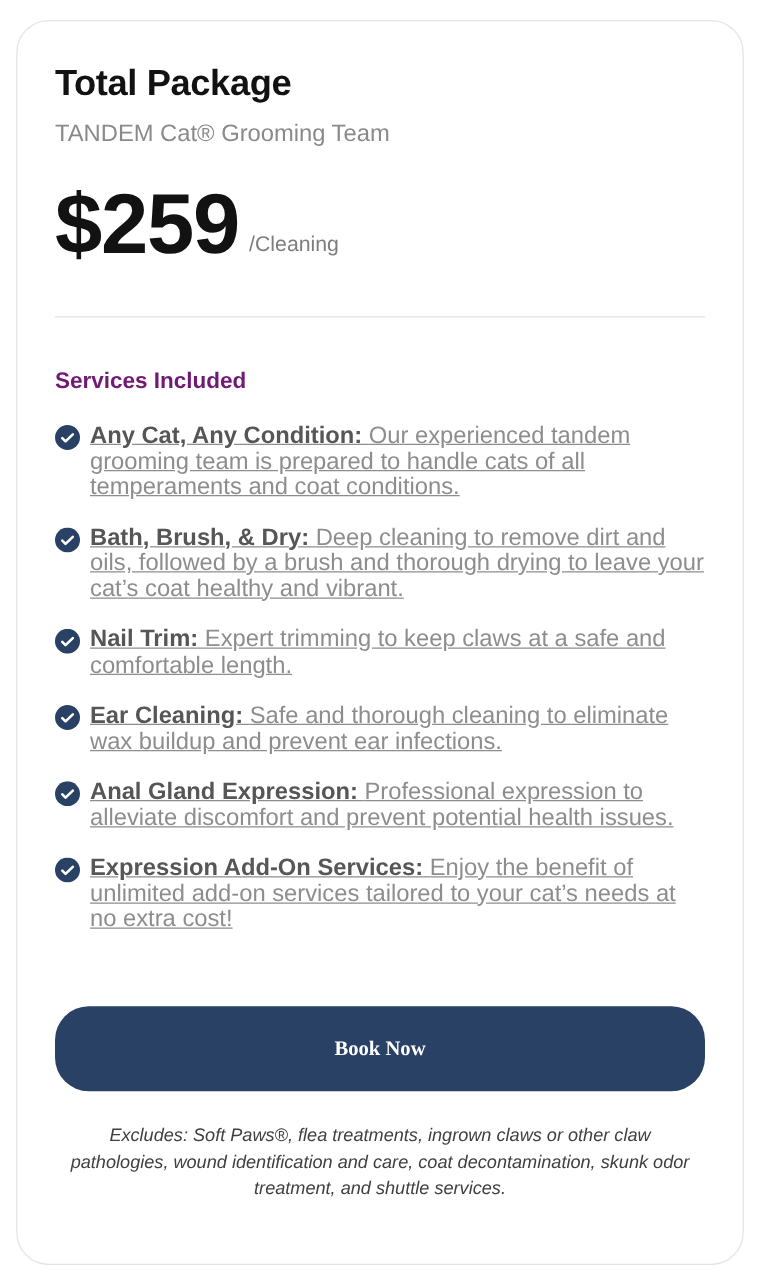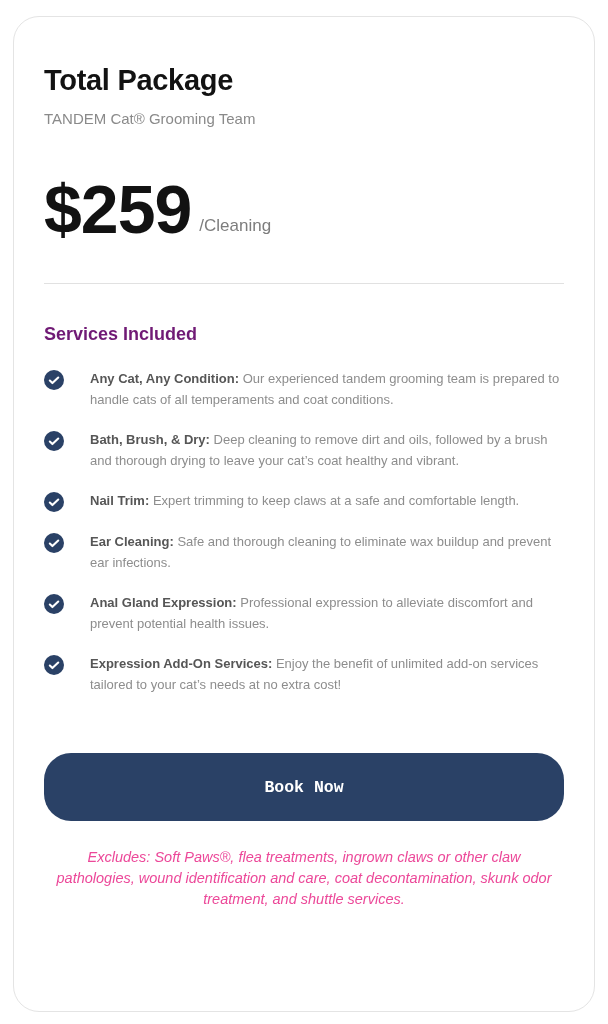--- a/index.html
+++ b/index.html
@@ -15,29 +15,29 @@
     background: #ffffff;
     border: 1px solid #e4e4e4;
     border-radius: 26px;
     padding: 32px 30px 36px 30px;
   }
   .title {
     font-size: 29px;
     font-weight: 800;
     color: #121212;
     letter-spacing: -0.3px;
-    margin-top: 15px;
+    margin-top: 2px;
   }
   .subtitle {
     margin-top: 13px;
-    font-size: 15px;
+    font-size: 19px;
     color: #8a8a8a;
   }
   .price-row {
-    margin-top: 48px;
+    margin-top: 26px;
     display: flex;
     align-items: flex-end;
   }
   .price-amount {
     font-size: 68px;
     font-weight: 800;
     color: #121212;
     line-height: 1;
     letter-spacing: -1px;
   }
@@ -68,51 +68,52 @@
     margin-bottom: 20px;
   }
   .check-wrap {
     flex: 0 0 auto;
     width: 20px;
     height: 20px;
     margin-top: 1px;
   }
   .check-wrap svg { display: block; width: 20px; height: 20px; }
   .service-text {
-    margin-left: 26px;
-    font-size: 13px;
+    margin-left: 8px;
+    font-size: 19px;
     line-height: 20.5px;
     color: #8d8d8d;
+    text-decoration: underline;
   }
   .service-label {
     font-weight: 700;
     color: #565656;
   }
   .cta-button {
     display: block;
     width: 100%;
     margin-top: 58px;
     height: 68px;
     background: #2a4166;
     border: none;
     border-radius: 27px;
     color: #ffffff;
-    font-family: Liberation Mono, monospace;
+    font-family: Liberation Serif, serif;
     font-size: 16.5px;
     font-weight: 600;
     cursor: pointer;
   }
   .disclaimer {
     margin: 26px auto 0 auto;
     max-width: 500px;
     text-align: center;
     font-style: italic;
     font-size: 14.5px;
     line-height: 1.45;
-    color: #ec4899;
+    color: #404040;
   }
 </style>
 </head>
 <body>
 
 <div class="card">
 
   <h1 class="title">Total Package</h1>
 
   <div class="subtitle">TANDEM Cat® Grooming Team</div>

